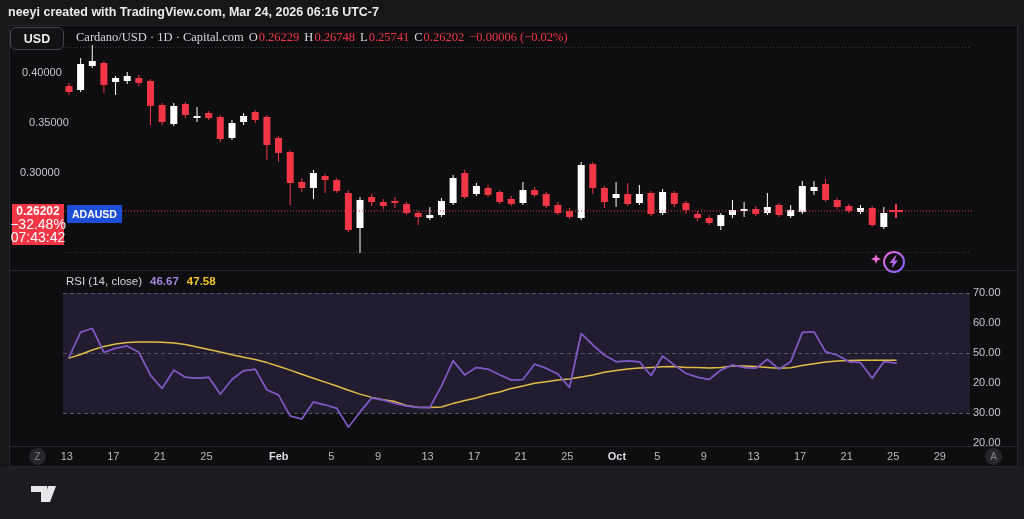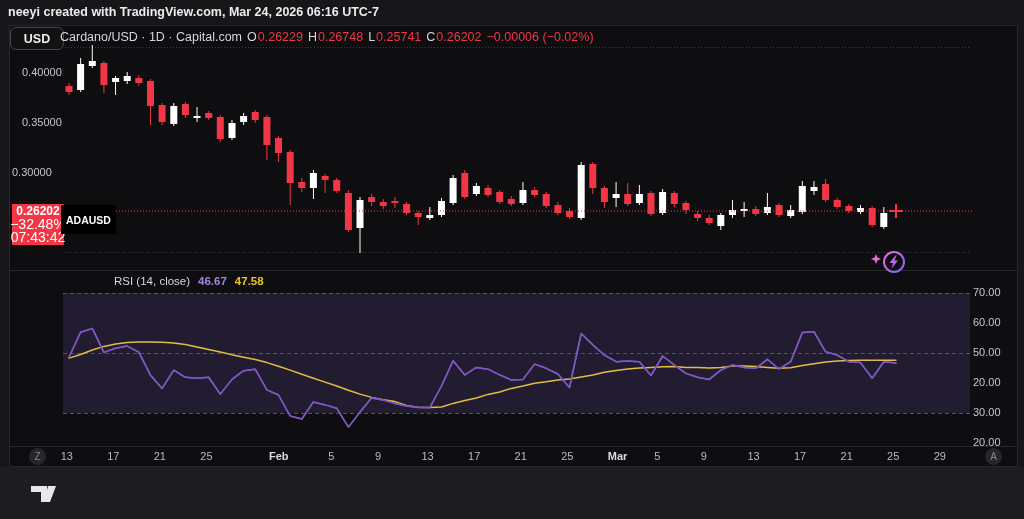--- a/index.html
+++ b/index.html
@@ -5,32 +5,32 @@
   html,body{margin:0;padding:0;background:#17171a;}
   #stage{position:relative;width:1024px;height:519px;background:#17171a;overflow:hidden;
          font-family:"Liberation Sans",sans-serif;-webkit-font-smoothing:antialiased;}
   #chart-canvas{position:absolute;left:0;top:0;z-index:1;}
   .abs{position:absolute;}
   #attribution{left:8px;top:5px;color:#ececee;font-size:12.5px;font-weight:bold;z-index:3;}
   #widget-bg{left:10px;top:26px;width:1007px;height:440px;background:#0e0e10;z-index:0;}
   #usd-button{left:10px;top:27px;width:52px;height:21px;border:1px solid #45454c;border-radius:6px;
       background:#121214;color:#eceded;font-size:12.5px;font-weight:bold;display:flex;
       align-items:center;justify-content:center;z-index:3;cursor:pointer;}
-  #legend-row{left:60px;top:30px;display:flex;gap:5px;align-items:center;font-size:12.5px;z-index:3;}
+  #legend-row{left:76px;top:30px;display:flex;gap:5px;align-items:center;font-size:12.5px;z-index:3;font-family:Liberation Serif, serif;}
   #legend-row .t{color:#d6d7db;}
   #legend-row .v{color:#f23645;}
   #legend-row .pair{display:flex;gap:1px;}
   #price-label-box{left:12px;top:204px;width:52px;height:41px;background:#f23645;color:#ffffff;
       z-index:3;display:flex;flex-direction:column;align-items:center;justify-content:center;line-height:13px;}
   #price-label-box .p{font-size:12px;font-weight:bold;}
   #price-label-box .s{font-size:14px;}
-  #symbol-badge{left:61px;top:205px;height:29px;background:#000000;color:#fff;font-size:10.5px;
+  #symbol-badge{left:67px;top:205px;height:18px;background:#1d4ed8;color:#fff;font-size:10.5px;
       font-weight:bold;display:flex;align-items:center;padding:0 5px;z-index:3;}
   #rsi-legend{left:66px;top:275px;display:flex;gap:8px;font-size:11.5px;z-index:3;}
-  #rsi-legend .t{color:#d6d7db;margin-left:48px;}
+  #rsi-legend .t{color:#d6d7db;}
   #rsi-legend .rv{color:#a385e0;font-weight:bold;}
   #rsi-legend .mv{color:#f0c428;font-weight:bold;}
   #price-axis-labels{left:0;top:0;width:1024px;height:270px;z-index:2;}
   #rsi-axis-labels{left:0;top:271px;width:1024px;height:175px;overflow:hidden;z-index:2;}
   #time-axis-labels{left:0;top:447px;width:1024px;height:20px;z-index:2;}
   .axis-label{position:absolute;font-size:11px;color:#c6c7cb;}
   .time-label{position:absolute;top:3px;width:40px;font-size:11px;color:#b9babd;}
   .time-label.month{color:#dcdde0;font-weight:bold;}
   .badge{width:17px;height:17px;border-radius:50%;background:#27272b;color:#85868b;font-size:10px;
       display:flex;align-items:center;justify-content:center;z-index:3;cursor:pointer;}
@@ -241,22 +241,22 @@
   <div id="symbol-badge" class="abs">ADAUSD</div>
 
   <div id="rsi-legend" class="abs">
     <span class="t">RSI (14, close)</span>
     <span class="rv">46.67</span>
     <span class="mv">47.58</span>
   </div>
 
   <div id="price-axis-labels" class="abs">
       <div class="axis-label" style="left: 22px; top: 66px;">0.40000</div>
-      <div class="axis-label" style="left: 22px; top: 116px;">0.35000</div>
-      <div class="axis-label" style="left: 12px; top: 166px;">0.30000</div>
+      <div class="axis-label" style="left: 29px; top: 116px;">0.35000</div>
+      <div class="axis-label" style="left: 20px; top: 166px;">0.30000</div>
     </div>
   <div id="rsi-axis-labels" class="abs">
       <div class="axis-label" style="left: 973px; top: 15px;">70.00</div>
       <div class="axis-label" style="left: 973px; top: 45px;">60.00</div>
       <div class="axis-label" style="left: 973px; top: 75px;">50.00</div>
       <div class="axis-label" style="left: 973px; top: 105px;">20.00</div>
       <div class="axis-label" style="left: 973px; top: 135px; text-align: center;">30.00</div>
       <div class="axis-label" style="left: 973px; top: 165px;">20.00</div>
     </div>
   <div id="time-axis-labels" class="abs">
@@ -264,21 +264,21 @@
       <div class="time-label" style="left: 107.2px; top: 3px;">17</div>
       <div class="time-label" style="left: 153.76px; top: 3px;">21</div>
       <div class="time-label" style="left: 200.32px; top: 3px;">25</div>
       <div class="time-label month" style="left: 269px; top: 3px;">Feb</div>
       <div class="time-label" style="left: 328.36px; top: 3px;">5</div>
       <div class="time-label" style="left: 374.92px; top: 3px;">9</div>
       <div class="time-label" style="left: 421.48px; top: 3px;">13</div>
       <div class="time-label" style="left: 468.04px; top: 3px;">17</div>
       <div class="time-label" style="left: 514.6px; top: 3px;">21</div>
       <div class="time-label" style="left: 561.16px; top: 3px;">25</div>
-      <div class="time-label month" style="left: 607.72px; top: 3px;">Mar</div>
+      <div class="time-label month" style="left: 607.72px; top: 3px;">Oct</div>
       <div class="time-label" style="left: 654.28px; top: 3px;">5</div>
       <div class="time-label" style="left: 700.84px; top: 3px;">9</div>
       <div class="time-label" style="left: 747.4px; top: 3px;">13</div>
       <div class="time-label" style="left: 793.96px; top: 3px;">17</div>
       <div class="time-label" style="left: 840.52px; top: 3px;">21</div>
       <div class="time-label" style="left: 887.08px; top: 3px;">25</div>
       <div class="time-label" style="left: 933.64px; top: 3px;">29</div>
     </div>
 
   <div id="tz-badge" class="abs badge">Z</div>

